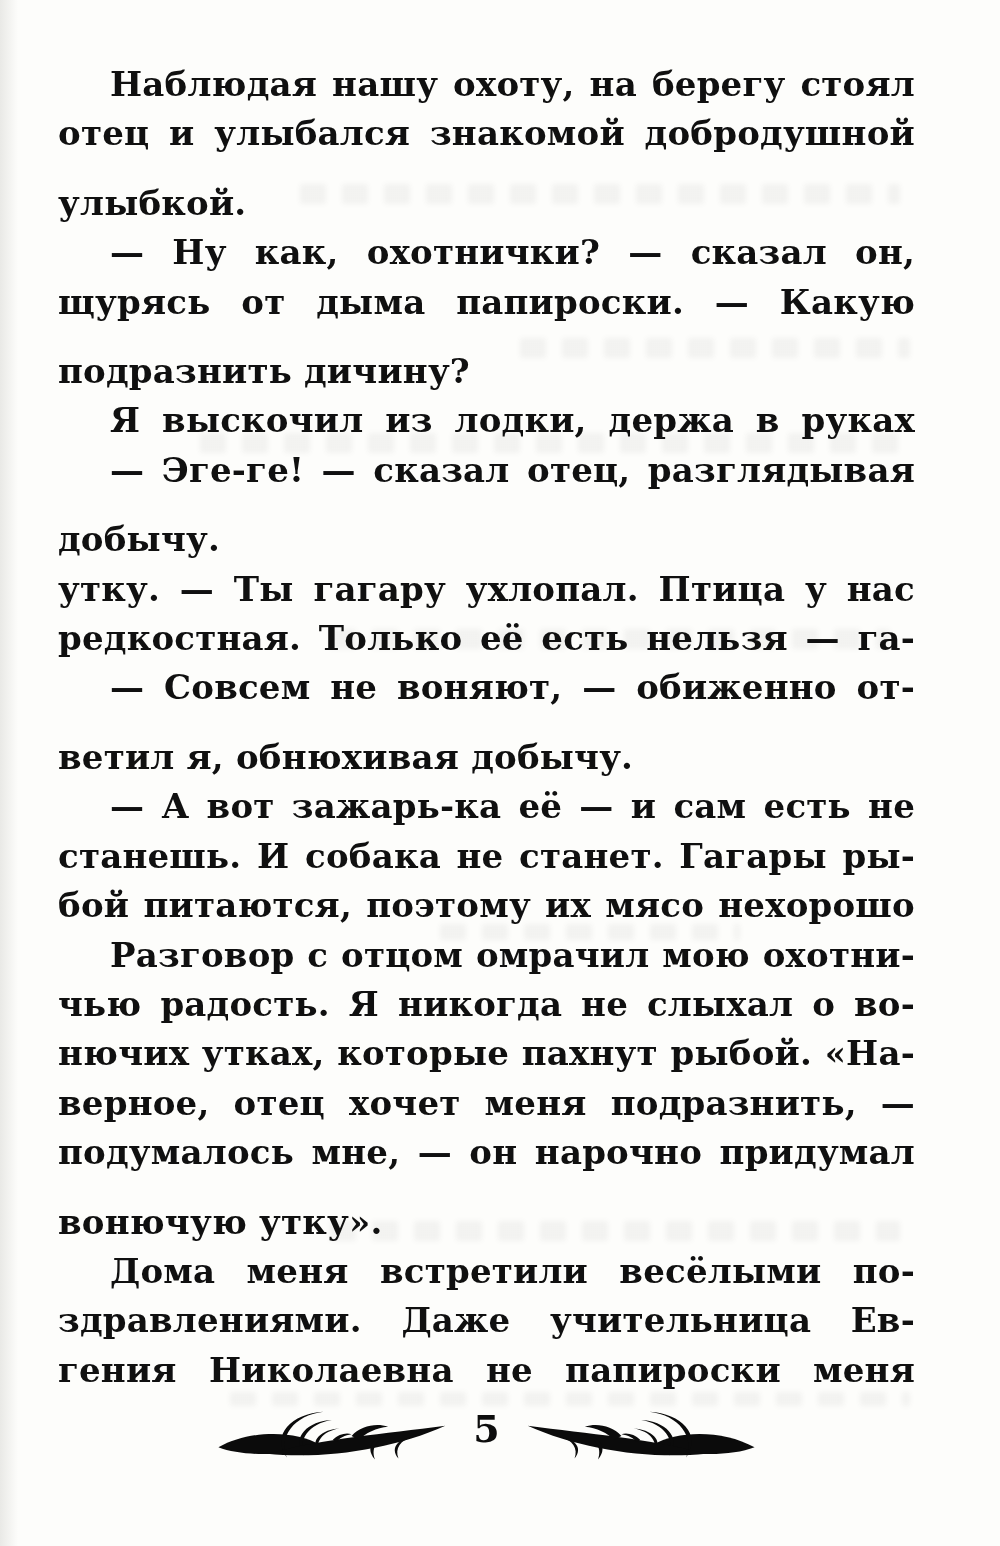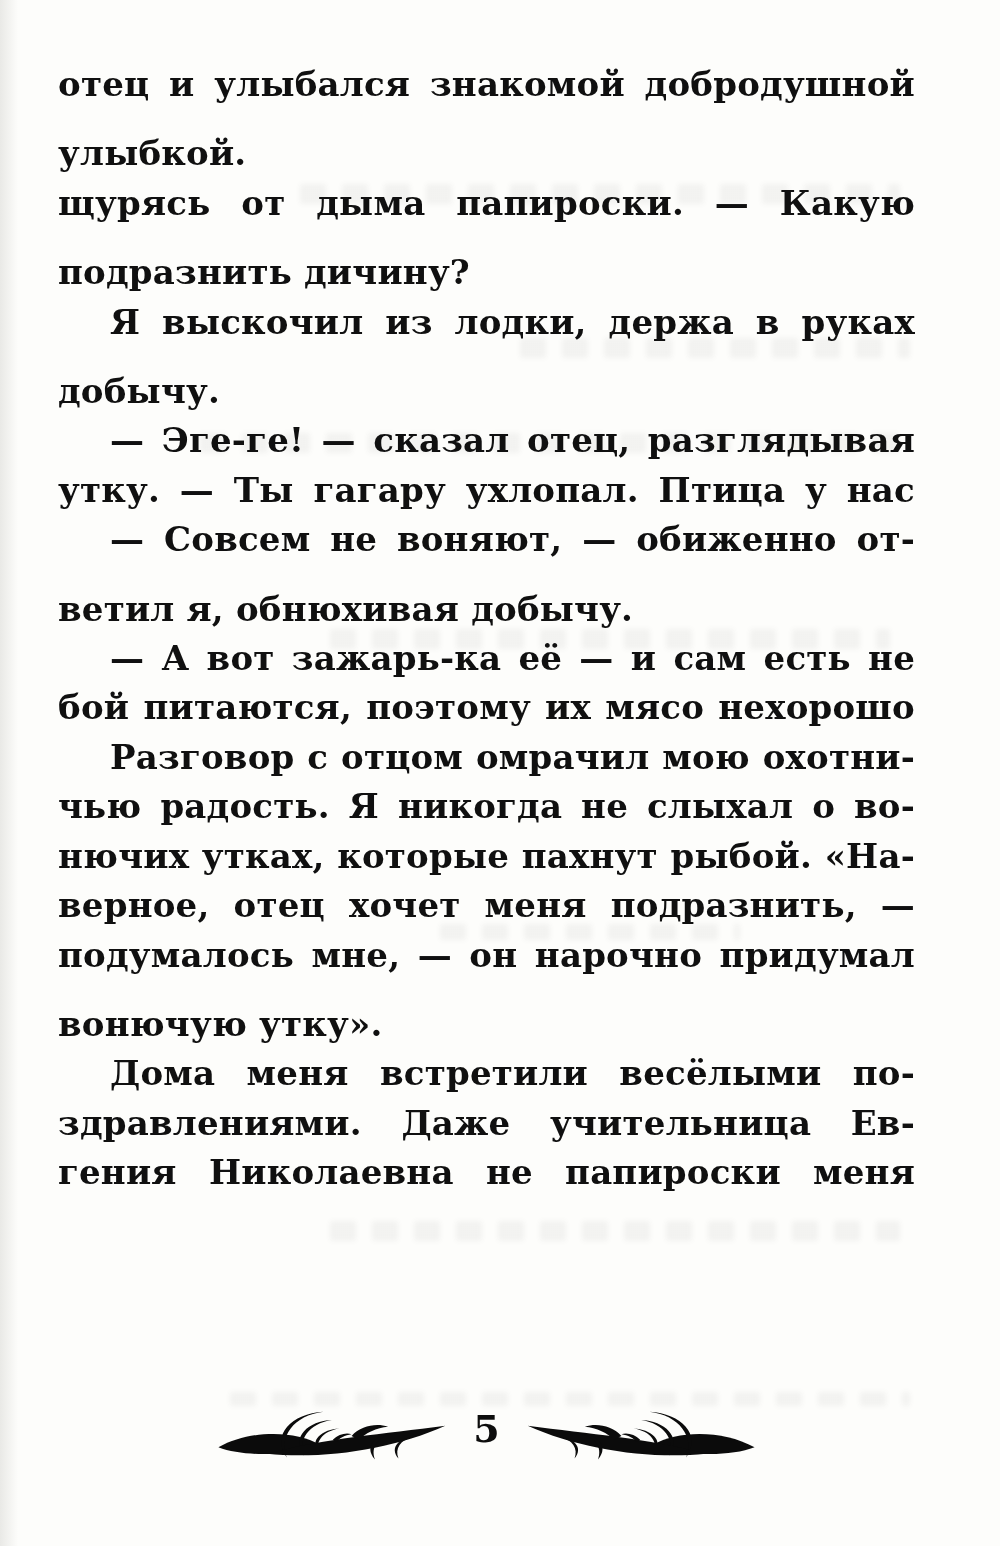--- a/index.html
+++ b/index.html
@@ -88,46 +88,50 @@
   <div class="ghost" style="top:184px;  left:300px; width:600px;"></div>
   <div class="ghost" style="top:338px;  left:520px; width:390px;"></div>
   <div class="ghost" style="top:433px;  left:200px; width:700px;"></div>
   <div class="ghost" style="top:629px;  left:330px; width:560px;"></div>
   <div class="ghost" style="top:924px;  left:440px; width:300px; height:16px;"></div>
   <div class="ghost" style="top:1221px; left:330px; width:570px;"></div>
   <div class="ghost" style="top:1392px; left:230px; width:680px; height:14px;"></div>
 
   <div class="text-block">
 
+      <div class="line indent">Наблюдая нашу охоту, на берегу стоял</div>
 
       <div class="line">отец и улыбался знакомой добродушной</div>
 
       <div class="line flush">улыбкой.</div>
 
+      <div class="line indent">— Ну как, охотнички? — сказал он,</div>
 
       <div class="line">щурясь от дыма папироски. — Какую</div>
 
       <div class="line flush">подразнить дичину?</div>
 
       <div class="line indent">Я выскочил из лодки, держа в руках</div>
 
+      <div class="line indent">— Эге-ге! — сказал отец, разглядывая</div>
+
       <div class="line flush">добычу.</div>
-
-      <div class="line indent">— Эге-ге! — сказал отец, разглядывая</div>
 
       <div class="line">утку. — Ты гагару ухлопал. Птица у нас</div>
 
+      <div class="line">редкостная. Только её есть нельзя — га-</div>
 
 
       <div class="line indent">— Совсем не воняют, — обиженно от-</div>
 
       <div class="line flush">ветил я, обнюхивая добычу.</div>
 
       <div class="line indent">— А вот зажарь-ка её — и сам есть не</div>
 
+      <div class="line">станешь. И собака не станет. Гагары ры-</div>
 
       <div class="line">бой питаются, поэтому их мясо нехорошо</div>
 
 
       <div class="line indent">Разговор с отцом омрачил мою охотни-</div>
 
       <div class="line">чью радость. Я никогда не слыхал о во-</div>
 
       <div class="line">нючих утках, которые пахнут рыбой. «На-</div>
 

